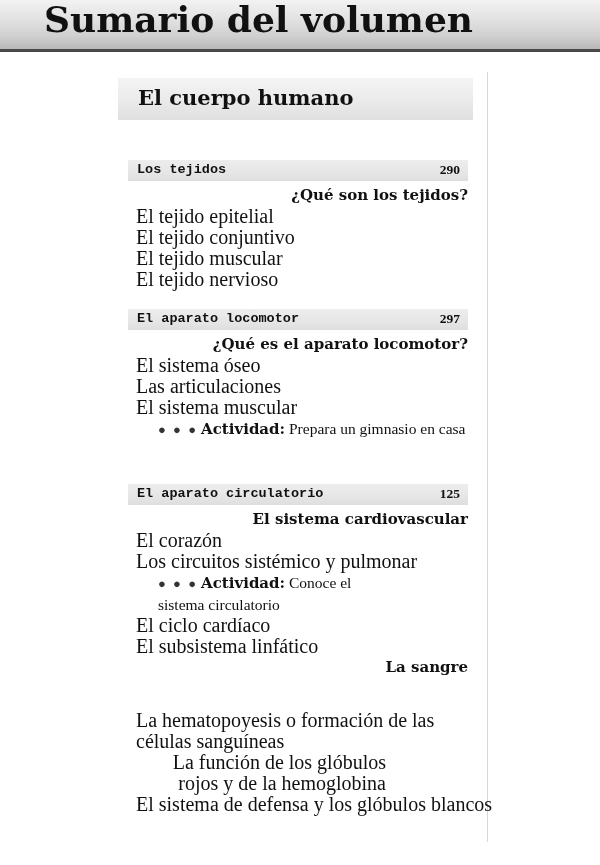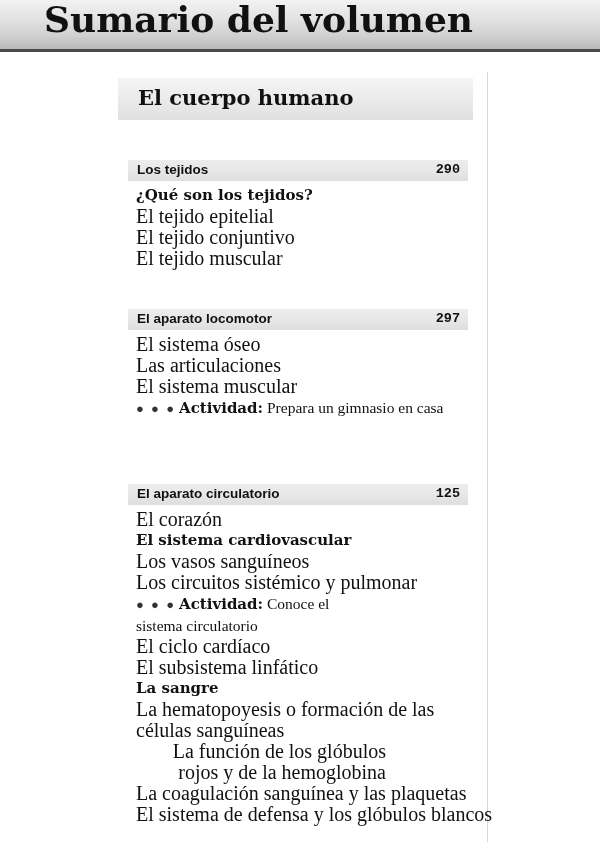--- a/index.html
+++ b/index.html
@@ -87,59 +87,61 @@
   }
   .sec-header {
     position: relative;
     height: 21px;
     background: linear-gradient(to bottom, #ededed 0%, #e6e6e6 60%, #dedede 100%);
   }
   .sec-name {
     position: absolute;
     left: 9px;
     top: 2px;
-    font-family: Liberation Sans, sans-serif;
+    font-family: Liberation Mono, monospace;
     font-weight: bold;
     font-size: 13.5px;
     color: #111111;
     white-space: nowrap;
   }
   .sec-page {
     position: absolute;
     right: 8px;
     top: 2px;
-    font-family: Liberation Mono, monospace;
+    font-family: Liberation Serif, serif;
     font-weight: bold;
     font-size: 13.5px;
     color: #111111;
   }
   .entries {
     margin-top: 4px;
     padding-left: 8px;
   }
   .entry {
     font-family: "Liberation Serif", serif;
     font-size: 20px;
     line-height: 21px;
     color: #111111;
     white-space: nowrap;
   }
   .entry.bold {
     font-family: "DejaVu Serif", serif;
     font-weight: bold;
     font-size: 15px;
+    text-align: right;
   }
   .entry.wrap {
     white-space: normal;
   }
   .activity {
     font-family: "Liberation Serif", serif;
     font-size: 15.5px;
     line-height: 21px;
     color: #111111;
+    margin-left: 22px;
   }
   .activity .dots {
     letter-spacing: 2px;
     font-size: 13px;
     color: #333333;
     margin-right: 3px;
   }
   .activity .act-label {
     font-family: "DejaVu Serif", serif;
     font-weight: bold;
@@ -164,54 +166,54 @@
   <div class="section" style="top:108px;">
     <div class="sec-header">
       <span class="sec-name">Los tejidos</span>
       <span class="sec-page">290</span>
     </div>
     <div class="entries">
       <div class="entry bold">¿Qué son los tejidos?</div>
       <div class="entry">El tejido epitelial</div>
       <div class="entry">El tejido conjuntivo</div>
       <div class="entry">El tejido muscular</div>
+      <div class="entry">El tejido nervioso</div>
     </div>
   </div>
 
   <div class="section" style="top:257px;">
     <div class="sec-header">
       <span class="sec-name">El aparato locomotor</span>
       <span class="sec-page">297</span>
     </div>
     <div class="entries">
+      <div class="entry bold">¿Qué es el aparato locomotor?</div>
       <div class="entry">El sistema óseo</div>
       <div class="entry">Las articulaciones</div>
       <div class="entry">El sistema muscular</div>
       <div class="activity">
         <span class="dots">● ● ●</span><span class="act-label">Actividad:</span> <span>Prepara un gimnasio en casa</span>
       </div>
     </div>
   </div>
 
   <div class="section" style="top:432px;">
     <div class="sec-header">
       <span class="sec-name">El aparato circulatorio</span>
       <span class="sec-page">125</span>
     </div>
     <div class="entries">
+      <div class="entry bold">El sistema cardiovascular</div>
       <div class="entry">El corazón</div>
-      <div class="entry bold">El sistema cardiovascular</div>
-      <div class="entry">Los vasos sanguíneos</div>
       <div class="entry">Los circuitos sistémico y pulmonar</div>
       <div class="activity" style="width:230px;">
         <span class="dots">● ● ●</span><span class="act-label">Actividad:</span> <span>Conoce el sistema circulatorio</span>
       </div>
       <div class="entry">El ciclo cardíaco</div>
       <div class="entry">El subsistema linfático</div>
       <div class="entry bold">La sangre</div>
-      <div class="entry wrap" style="width:310px;">La hematopoyesis o formación de las células sanguíneas</div>
+      <div class="entry wrap" style="width:310px;margin-top:32px;">La hematopoyesis o formación de las células sanguíneas</div>
       <div class="entry wrap" style="width:250px;text-align:right;">La función de los glóbulos rojos y de la hemoglobina</div>
-      <div class="entry">La coagulación sanguínea y las plaquetas</div>
       <div class="entry">El sistema de defensa y los glóbulos blancos</div>
     </div>
   </div>
 
 </div>
 
 </body></html>

